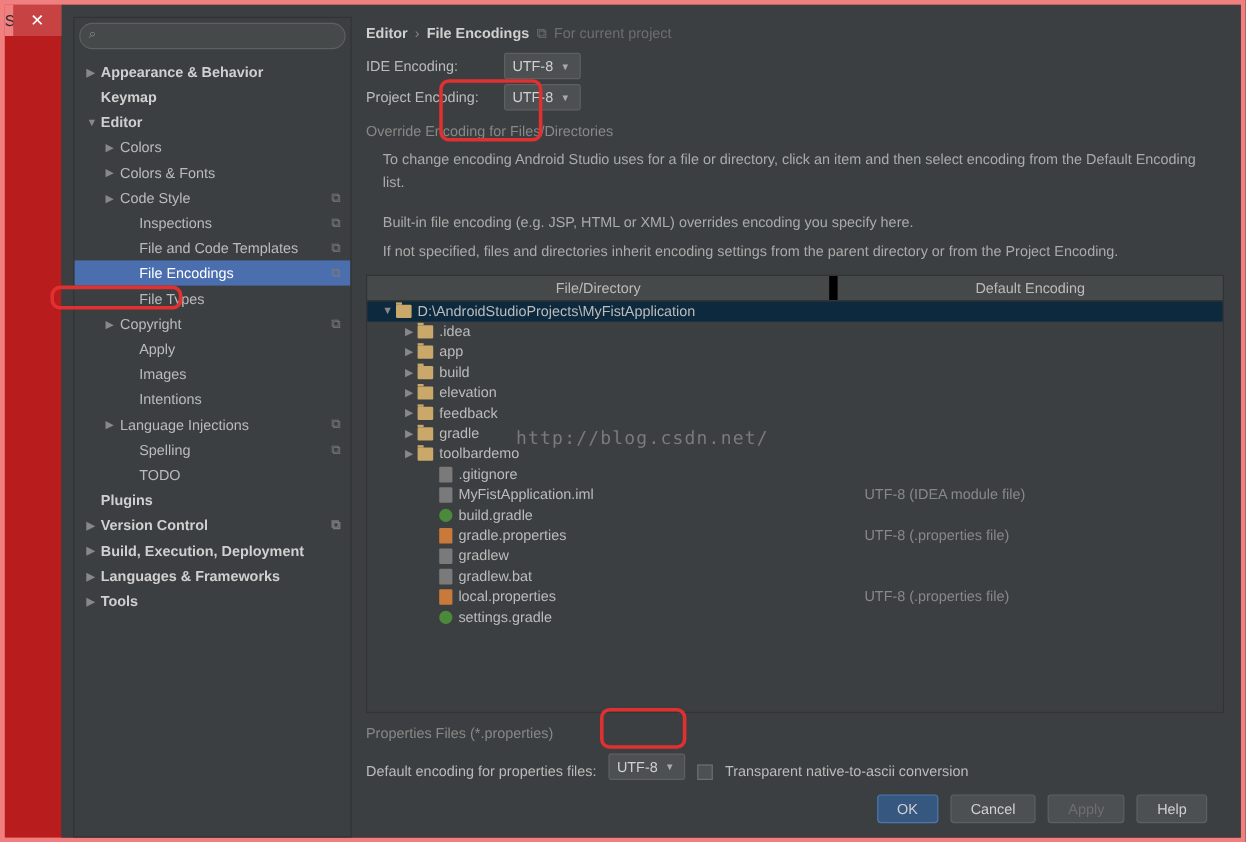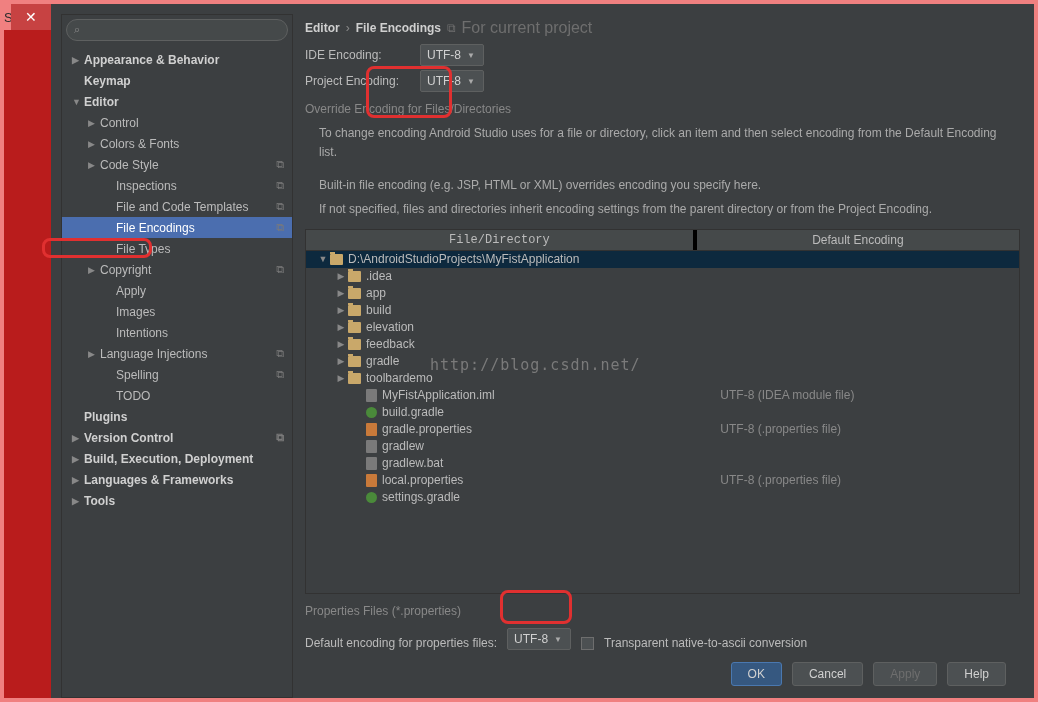--- a/index.html
+++ b/index.html
@@ -19,31 +19,31 @@
 .tree-item.bold { font-weight: bold; color: #d0d0d0; }
 .tree-item.selected { background: #4b6eaf; color: #fff; }
 .tree-arrow { width: 12px; display: inline-block; color: #888; font-size: 9px; }
 .tree-item .copy-icon { margin-left: auto; margin-right: 8px; color: #7a7a7a; font-size: 11px; }
 .indent1 { padding-left: 26px; }
 .indent2 { padding-left: 42px; }
 .main { flex: 1; display: flex; flex-direction: column; overflow: hidden; }
 .breadcrumb { height: 28px; display: flex; align-items: center; gap: 6px; color: #888; padding: 0 4px; }
 .breadcrumb .b1 { color: #d0d0d0; font-weight: bold; }
 .breadcrumb .b2 { color: #d0d0d0; font-weight: bold; }
-.breadcrumb .hint { color: #6e6e6e; font-size: 16px; }
+.breadcrumb .hint { color: #6e6e6e; font-size: 12px; }
 .form-row { display: flex; align-items: center; height: 26px; padding-left: 4px; gap: 10px; }
 .form-row label { width: 105px; color: #bbbbbb; }
 .select { display: inline-flex; align-items: center; height: 22px; padding: 0 6px; background: #4c5052; border: 1px solid #5e6060; color: #d0d0d0; min-width: 64px; cursor: pointer; gap: 6px; border-radius: 2px; }
 .select .caret { font-size: 8px; color: #aaa; }
 .sect-title { color: #888; padding: 8px 4px 4px 4px; }
 .desc { color: #aaa; padding: 4px 18px; line-height: 1.6; }
 .table-wrap { margin: 6px 4px 0 4px; border: 1px solid #323232; display: flex; flex-direction: column; flex: 1; min-height: 0; }
 .thead { display: flex; background: #45494a; border-bottom: 1px solid #323232; }
 .th { flex: 1; text-align: center; color: #bbb; padding: 3px 0; }
-.th:first-child { flex: 1.2; border-right: 4px solid #000000; font-family: Liberation Mono, monospace; }
+.th:first-child { flex: 1.2; border-right: 7px solid #000000; }
 .tbody { flex: 1; overflow: auto; background: #3c3f41; }
 .trow { display: flex; height: 17px; align-items: center; }
 .trow.sel { background: #0d293e; }
 .tcell1 { flex: 1.2; display: flex; align-items: center; color: #bbb; white-space: nowrap; }
 .tcell2 { flex: 1; color: #888; padding-left: 10px; }
 .folder-icon { width: 13px; height: 11px; display: inline-block; background: #c9a86a; border-radius: 1px; margin-right: 5px; position: relative; }
 .folder-icon::before { content: ""; position: absolute; top: -2px; left: 0; width: 5px; height: 2px; background: #c9a86a; }
 .file-icon { width: 11px; height: 13px; display: inline-block; background: #7a7a7a; border-radius: 1px; margin-right: 5px; }
 .file-icon.green { background: #4a8a3a; border-radius: 50%; width: 11px; height: 11px; }
 .file-icon.orange { background: #c97a3a; }
@@ -85,21 +85,21 @@
           <div class="tree-item bold">
             <span class="tree-arrow"></span>
             <span>Keymap</span>
           </div>
           <div class="tree-item bold">
             <span class="tree-arrow">▼</span>
             <span>Editor</span>
           </div>
           <div class="tree-item indent1">
             <span class="tree-arrow">▶</span>
-            <span>Control</span>
+            <span>Colors</span>
           </div>
           <div class="tree-item indent1">
             <span class="tree-arrow">▶</span>
             <span>Colors &amp; Fonts</span>
           </div>
           <div class="tree-item indent1">
             <span class="tree-arrow">▶</span>
             <span>Code Style</span>
             <span class="copy-icon">⧉</span>
           </div>
@@ -269,20 +269,28 @@
                 <span class="arrow-exp">▶</span>
                 <span class="folder-icon"></span>
                 <span>toolbardemo</span>
               </div>
               <div class="tcell2"></div>
             </div>
             <div class="trow">
               <div class="tcell1" style="padding-left:46px">
                 <span class="arrow-exp"></span>
                 <span class="file-icon"></span>
+                <span>.gitignore</span>
+              </div>
+              <div class="tcell2"></div>
+            </div>
+            <div class="trow">
+              <div class="tcell1" style="padding-left:46px">
+                <span class="arrow-exp"></span>
+                <span class="file-icon"></span>
                 <span>MyFistApplication.iml</span>
               </div>
               <div class="tcell2">UTF-8 (IDEA module file)</div>
             </div>
             <div class="trow">
               <div class="tcell1" style="padding-left:46px">
                 <span class="arrow-exp"></span>
                 <span class="file-icon green"></span>
                 <span>build.gradle</span>
               </div>

